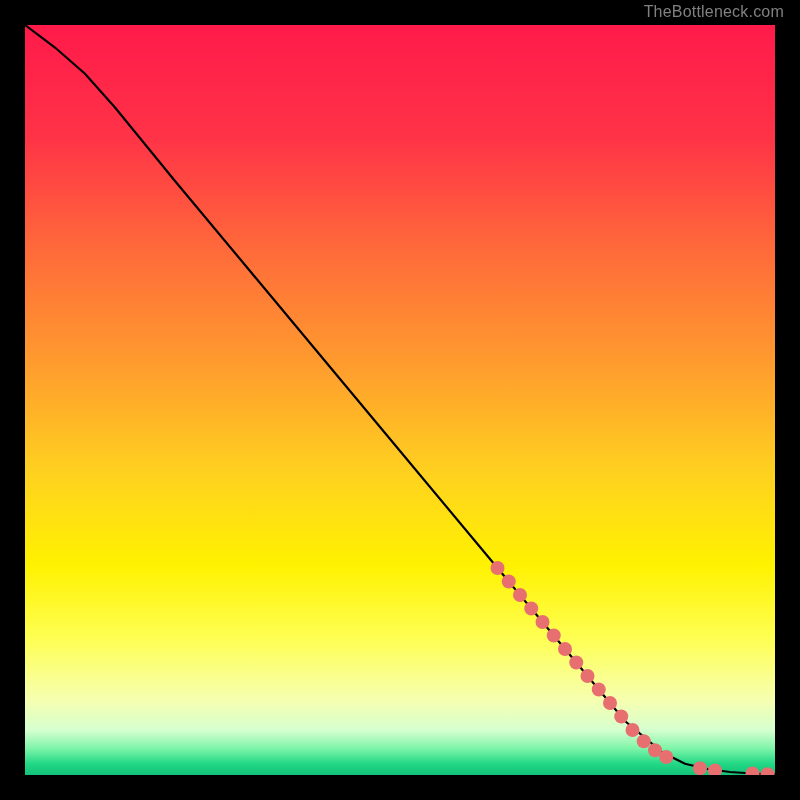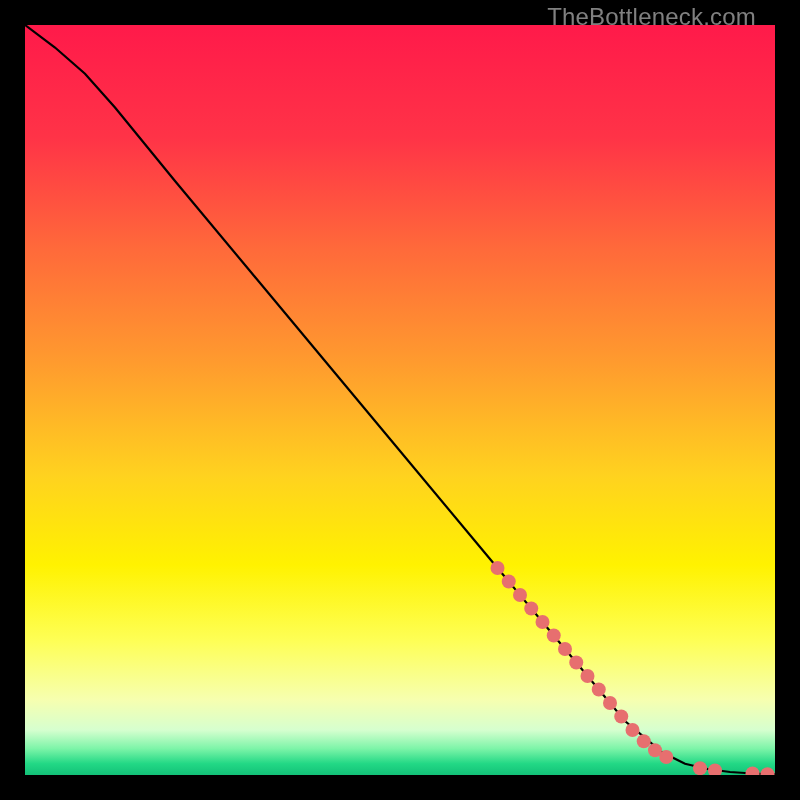--- a/index.html
+++ b/index.html
@@ -29,23 +29,23 @@
   .gradient-fill {
     position: absolute;
     left: 0;
     top: 0;
     width: 750px;
     height: 750px;
   }
   .attribution {
     position: absolute;
     top: 3px;
-    right: 44px;
+    right: 16px;
     color: #808080;
-    font-size: 24px;
+    font-size: 16px;
     font-weight: 400;
     letter-spacing: 0.2px;
   }
   svg { display: block; }
 </style>
 </head>
 <body>
 
 <div class="frame">
   <svg class="plot-area" width="750" height="750" viewBox="0 0 750 750">

